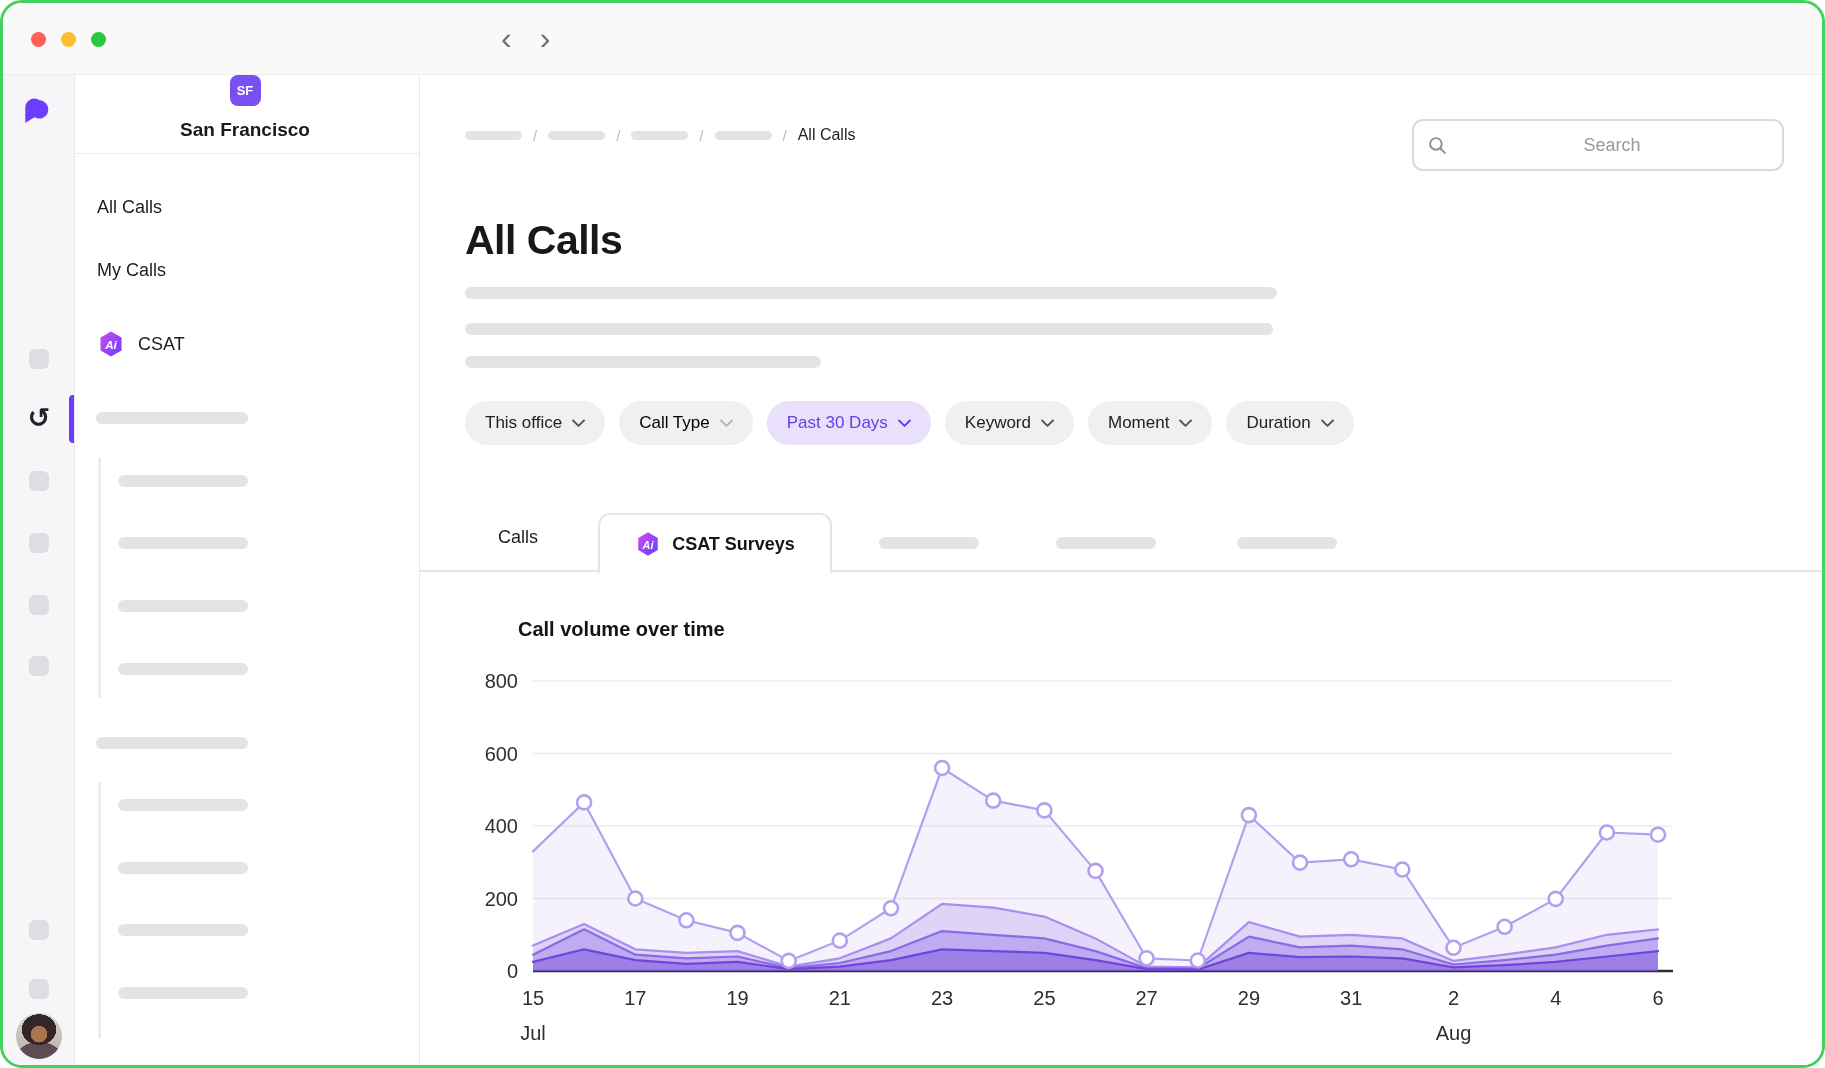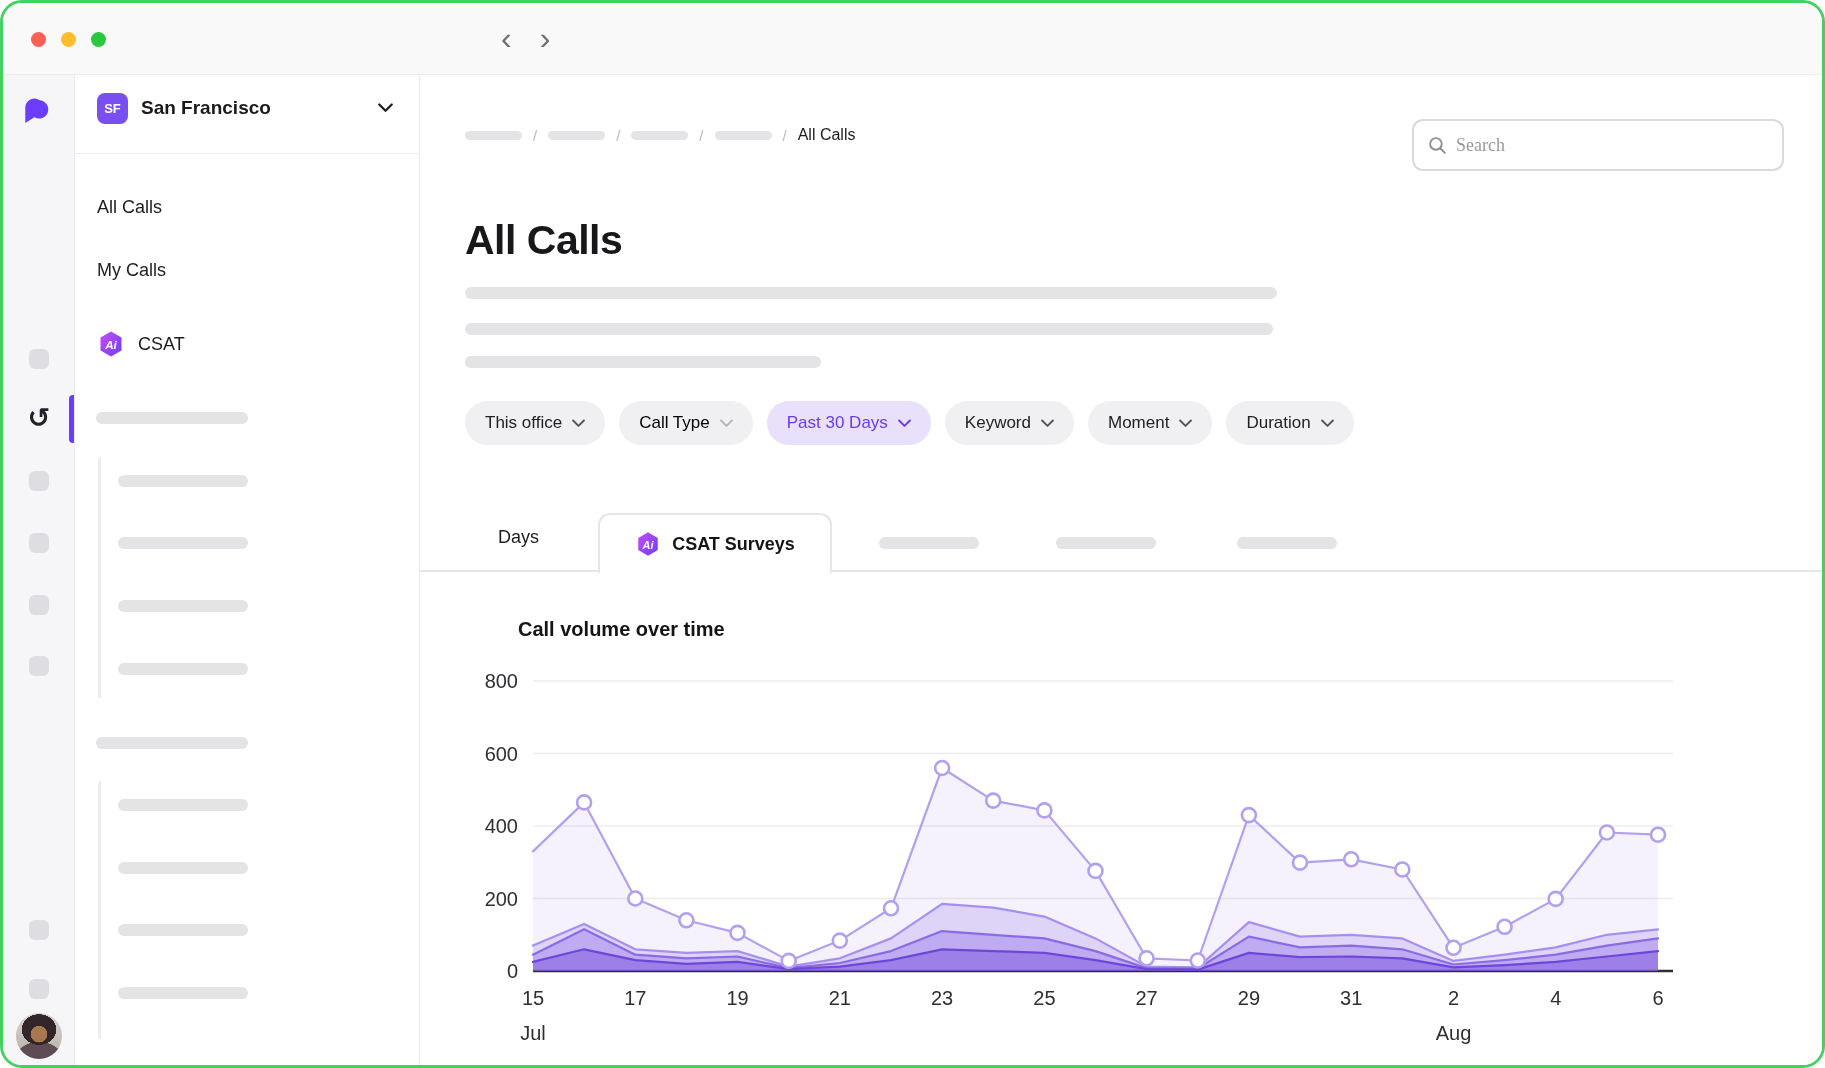--- a/index.html
+++ b/index.html
@@ -33,21 +33,21 @@
   .rail-avatar { position:absolute; left:13px; top:938px; width:46px; height:46px; border-radius:50%; cursor:pointer;
     background:
       radial-gradient(circle at 50% 46%, #a8764f 0 24%, rgba(0,0,0,0) 25%),
       radial-gradient(ellipse 62% 55% at 50% 36%, #33262b 0 60%, rgba(0,0,0,0) 61%),
       radial-gradient(circle at 50% 125%, #5e4c54 0 46%, rgba(0,0,0,0) 47%),
       linear-gradient(180deg,#d8d3cd,#b5afa7); }
 
   
   .sidebar { position:relative; width:345px; background:#fff; border-right:1px solid #e9e9ec; flex:none; }
   .office { position:absolute; left:0; top:0; width:100%; height:79px; border-bottom:1px solid #ededf0;
-            display:flex; align-items:center; padding:0 26px 12px 22px; gap:13px; cursor:pointer; }
+            display:flex; align-items:center; padding:0 26px 12px 22px; gap:13px; cursor:pointer;flex-direction:column; }
   .sf-badge { width:31px; height:31px; border-radius:8px; background:#7a4ff2; color:#fff; font-size:13px;
               font-weight:bold; display:flex; align-items:center; justify-content:center; flex:none; }
   .office-name { font-size:19px; font-weight:600; color:#1b1b1e; flex:1; }
   .chev { color:#1d1d20; }
   .side-item { position:absolute; left:0; width:100%; height:44px; display:flex; align-items:center;
                padding:0 22px; gap:13px; font-size:18px; color:#1d1d20; cursor:pointer; }
   .skel { background:#e4e4e7; border-radius:6px; }
   .sbar { position:absolute; height:12px; }
   .vline { position:absolute; width:3px; background:#ededef; border-radius:2px; }
   .ai-hex { flex:none; }
@@ -55,21 +55,21 @@
   
   .main { position:relative; flex:1; background:#fff; }
 
   .breadcrumb { position:absolute; left:45px; top:50px; height:20px; display:flex; align-items:center; gap:11px; }
   .bc-bar { width:57px; height:9px; }
   .bc-slash { color:#b9b9bf; font-size:15px; }
   .bc-current { color:#1d1d1f; font-size:16px; }
 
   .searchbox { position:absolute; left:992px; top:44px; width:372px; height:52px; border:2px solid #d9d9de;
                border-radius:11px; background:#fff; display:flex; align-items:center; padding:0 14px; gap:9px; }
-  .searchbox input { border:none; outline:none; flex:1; font-size:18px; color:#1d1d1f; font-family:Liberation Serif, serif; background:transparent; }
+  .searchbox input { border:none; outline:none; flex:1; font-size:18px; color:#1d1d1f; font-family:Liberation Sans, sans-serif; background:transparent;text-align:center; }
   .searchbox input::placeholder { color:#98989e; }
 
   .page-title { position:absolute; left:45px; top:142px; font-size:41px; font-weight:bold; letter-spacing:-0.5px; color:#18181a; }
 
   .ph1 { position:absolute; left:45px; top:212px; width:812px; height:12px; }
   .ph2 { position:absolute; left:45px; top:248px; width:808px; height:12px; }
   .ph3 { position:absolute; left:45px; top:281px; width:356px; height:12px; }
 
   .filters { position:absolute; left:45px; top:326px; display:flex; gap:14px; }
   .chip { height:44px; border-radius:22px; background:#f0f0f2; color:#222226; font-size:17px;
@@ -232,21 +232,21 @@
         </div>
         <div class="chip">
           <span>Duration</span>
           <svg class="chev" width="13" height="9" viewBox="0 0 12 8">
               <path d="M1 1.2l5 5 5-5" fill="none" stroke="currentColor" stroke-width="1.8" stroke-linecap="round" stroke-linejoin="round"></path>
             </svg>
         </div>
       </div>
 
       <div class="tab-line"></div>
-      <div class="tab-calls">Days</div>
+      <div class="tab-calls">Calls</div>
       <div class="tab-active">
         <svg class="ai-hex" width="26" height="26" viewBox="0 0 24 24">
           <path d="M12 1.2l9 5.2v11.2l-9 5.2-9-5.2V6.4z" fill="url(#aigrad)"></path>
           <text x="12" y="16.2" text-anchor="middle" font-size="10" font-style="italic" font-weight="bold" fill="#ffffff">Ai</text>
         </svg>
         <span>CSAT Surveys</span>
       </div>
       <span class="tab-skel skel" style="left:459px"></span>
       <span class="tab-skel skel" style="left:636px"></span>
       <span class="tab-skel skel" style="left:817px"></span>

